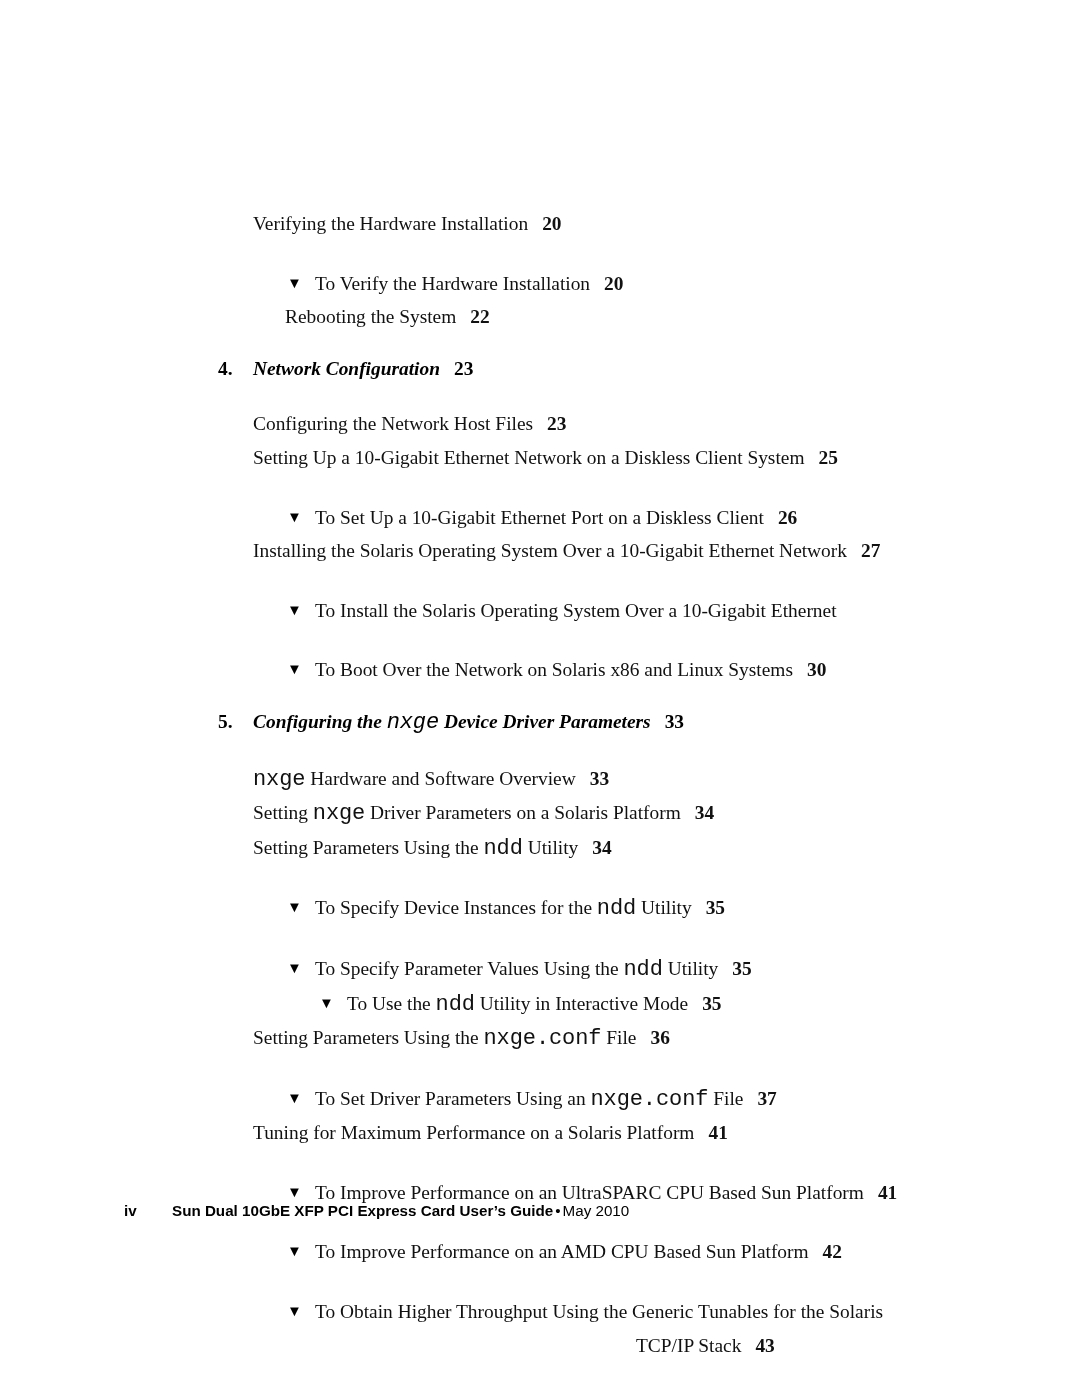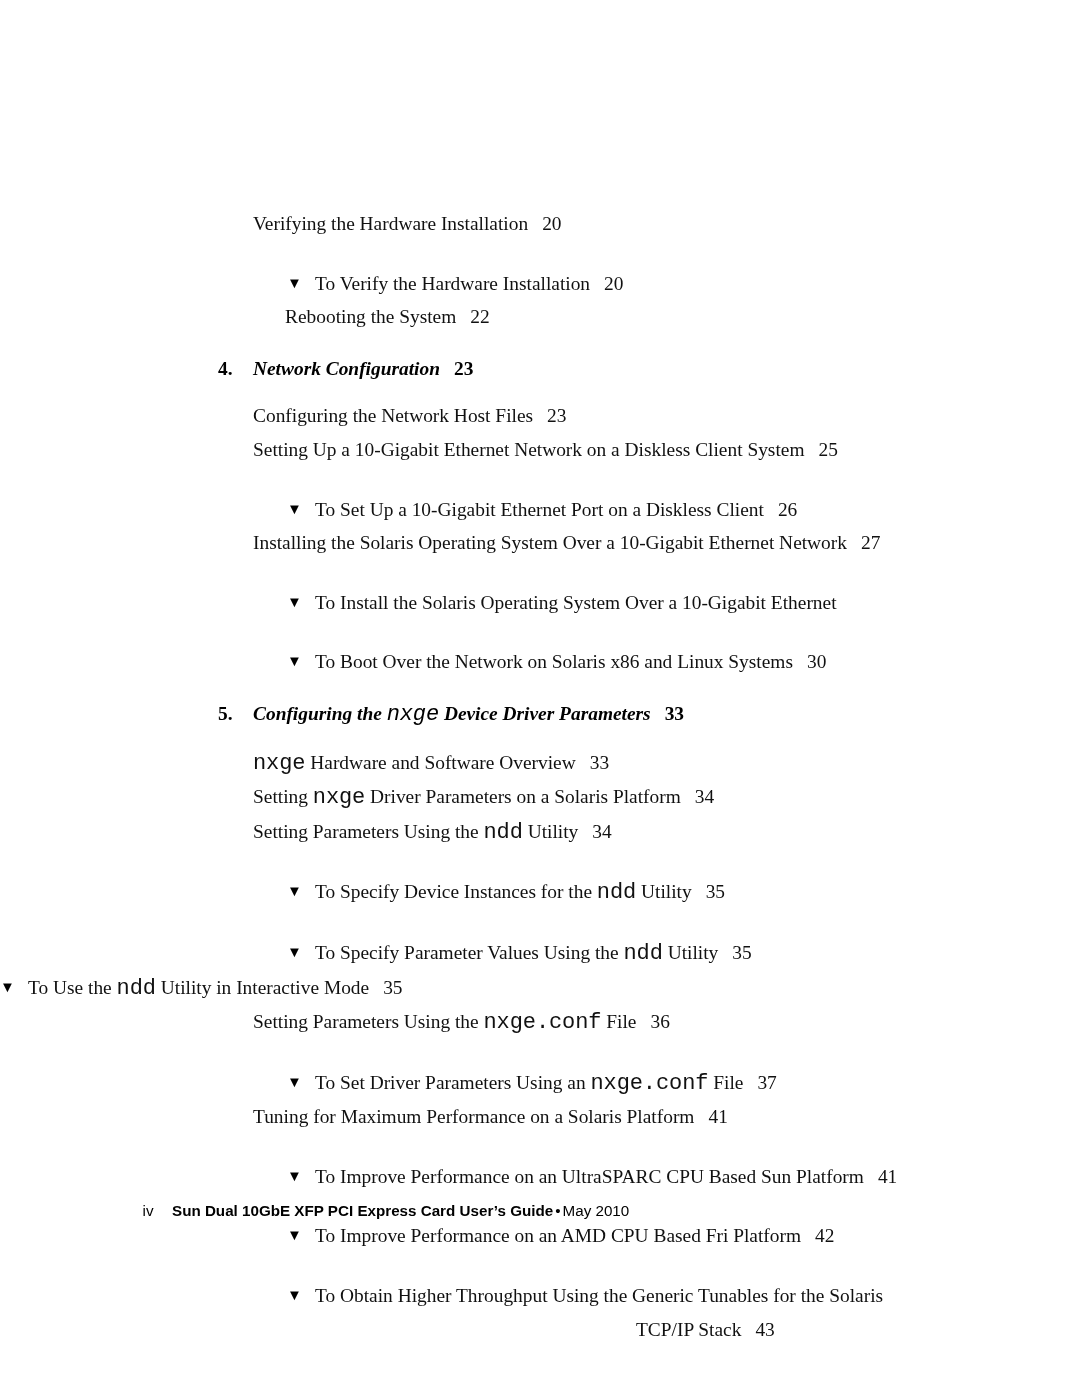--- a/index.html
+++ b/index.html
@@ -38,21 +38,21 @@
     font-size: 19.4px;
     line-height: 33.6px;
     white-space: nowrap;
     color: #111111;
   }
 
   
   .lvl-sec      { padding-left: 253px; }   
   .lvl-sub      { padding-left: 285px; }   
   .lvl-proc     { padding-left: 287px; margin-top: 26px; }   
-  .lvl-proc2    { }   
+  .lvl-proc2    { padding-left: 319px; }   
 
   
   .chapter {
     position: relative;
     font-size: 19.4px;
     line-height: 33.6px;
     font-weight: bold;
     white-space: nowrap;
     padding-left: 218px;
     margin-top: 18px;
@@ -73,56 +73,56 @@
     vertical-align: top;
     color: #000;
   }
 
   .txt { }
 
   
   .pg {
     display: inline-block;
     padding-left: 14px;
+    font-weight: bold;
   }
 
   
   .wrap {
     display: block;
     white-space: nowrap;
   }
   .cont-sec  { padding-left: 287px; }   
   .cont-proc { padding-left: 349px; }   
 
   code, .mono {
     font-family: "Liberation Mono", "DejaVu Sans Mono", monospace;
     font-size: 22px;
     letter-spacing: -0.1px;
   }
   .chapter code, .chapter .mono {
     font-weight: normal;
   }
 
-  .gap-before { margin-top: 14px; }
+  .gap-before { margin-top: 22px; }
 
   
   #footer {
     position: absolute;
     left: 124px;
     top: 1202px;
     font-family: "Liberation Sans", "DejaVu Sans", sans-serif;
     font-size: 15.2px;
     color: #000;
     white-space: nowrap;
   }
   #footer .folio {
-    font-weight: normal;
+    font-weight: bold;
     display: inline-block;
     width: 48px;
-    text-align: center;
   }
   #footer .ftitle { font-weight: bold; text-align: right; }
   #footer .fsep { padding: 0 2px; }
 </style>
 </head>
 <body>
 
 <div id="page">
 
   <div id="toc">
@@ -140,21 +140,21 @@
       <div class="entry lvl-sec gap-before"><span><span class="txt"><span class="mono">nxge</span> Hardware and Software Overview</span><span class="pg">33</span></span></div>
       <div class="entry lvl-sec"><span><span class="txt">Setting <span class="mono">nxge</span> Driver Parameters on a Solaris Platform</span><span class="pg">34</span></span></div>
       <div class="entry lvl-sec"><span><span class="txt">Setting Parameters Using the <span class="mono">ndd</span> Utility</span><span class="pg">34</span></span></div>
       <div class="entry lvl-proc"><span><span class="bullet">▼</span><span class="txt">To Specify Device Instances for the <span class="mono">ndd</span> Utility</span><span class="pg">35</span></span></div>
       <div class="entry lvl-proc"><span><span class="bullet">▼</span><span class="txt">To Specify Parameter Values Using the <span class="mono">ndd</span> Utility</span><span class="pg">35</span></span></div>
       <div class="entry lvl-proc2"><span><span class="bullet">▼</span><span class="txt">To Use the <span class="mono">ndd</span> Utility in Interactive Mode</span><span class="pg">35</span></span></div>
       <div class="entry lvl-sec"><span><span class="txt">Setting Parameters Using the <span class="mono">nxge.conf</span> File</span><span class="pg">36</span></span></div>
       <div class="entry lvl-proc"><span><span class="bullet">▼</span><span class="txt">To Set Driver Parameters Using an <span class="mono">nxge.conf</span> File</span><span class="pg">37</span></span></div>
       <div class="entry lvl-sec"><span><span class="txt">Tuning for Maximum Performance on a Solaris Platform</span><span class="pg">41</span></span></div>
       <div class="entry lvl-proc"><span><span class="bullet">▼</span><span class="txt">To Improve Performance on an UltraSPARC CPU Based Sun Platform</span><span class="pg">41</span></span></div>
-      <div class="entry lvl-proc"><span><span class="bullet">▼</span><span class="txt">To Improve Performance on an AMD CPU Based Fri Platform</span><span class="pg">42</span></span></div>
+      <div class="entry lvl-proc"><span><span class="bullet">▼</span><span class="txt">To Improve Performance on an AMD CPU Based Sun Platform</span><span class="pg">42</span></span></div>
       <div class="entry lvl-proc"><span><span class="bullet">▼</span><span class="txt">To Obtain Higher Throughput Using the Generic Tunables for the Solaris</span></span><span class="wrap cont-proc">TCP/IP Stack<span class="pg">43</span></span></div>
     </div>
 
   <div id="footer">
     <span class="folio">iv</span><span class="ftitle">Sun Dual 10GbE XFP PCI Express Card User’s Guide</span><span class="fsep">•</span><span class="fdate">May 2010</span>
   </div>
 
 </div>
 
 </body></html>

